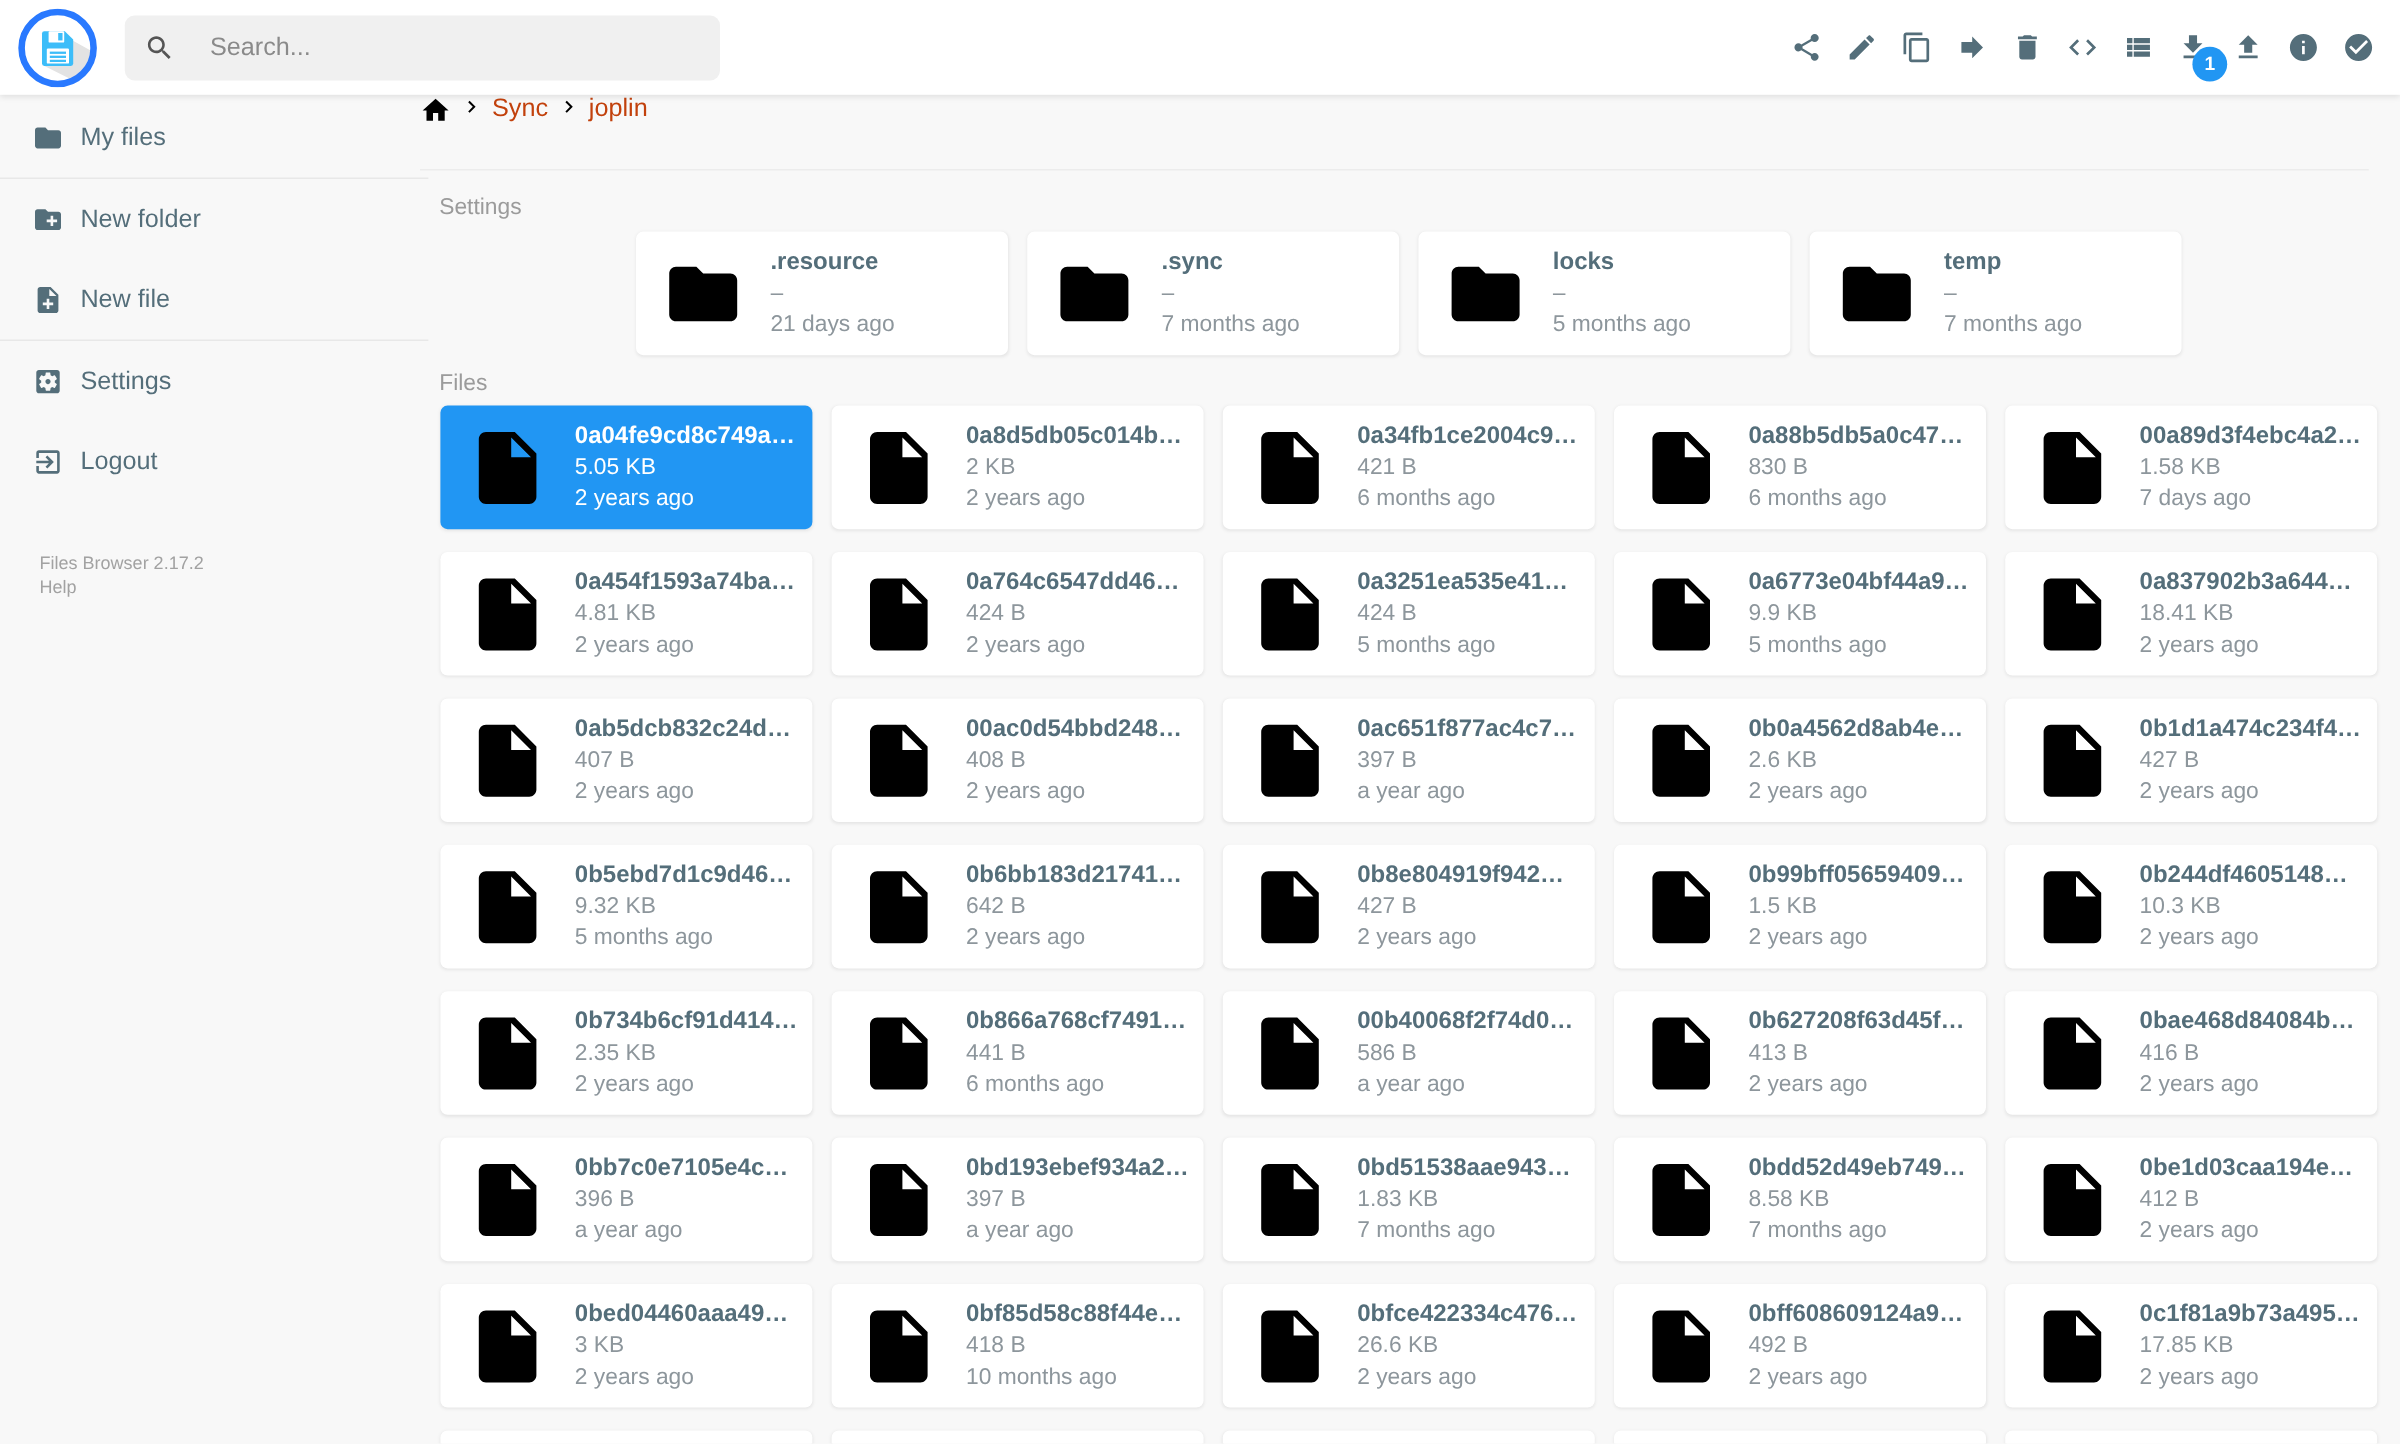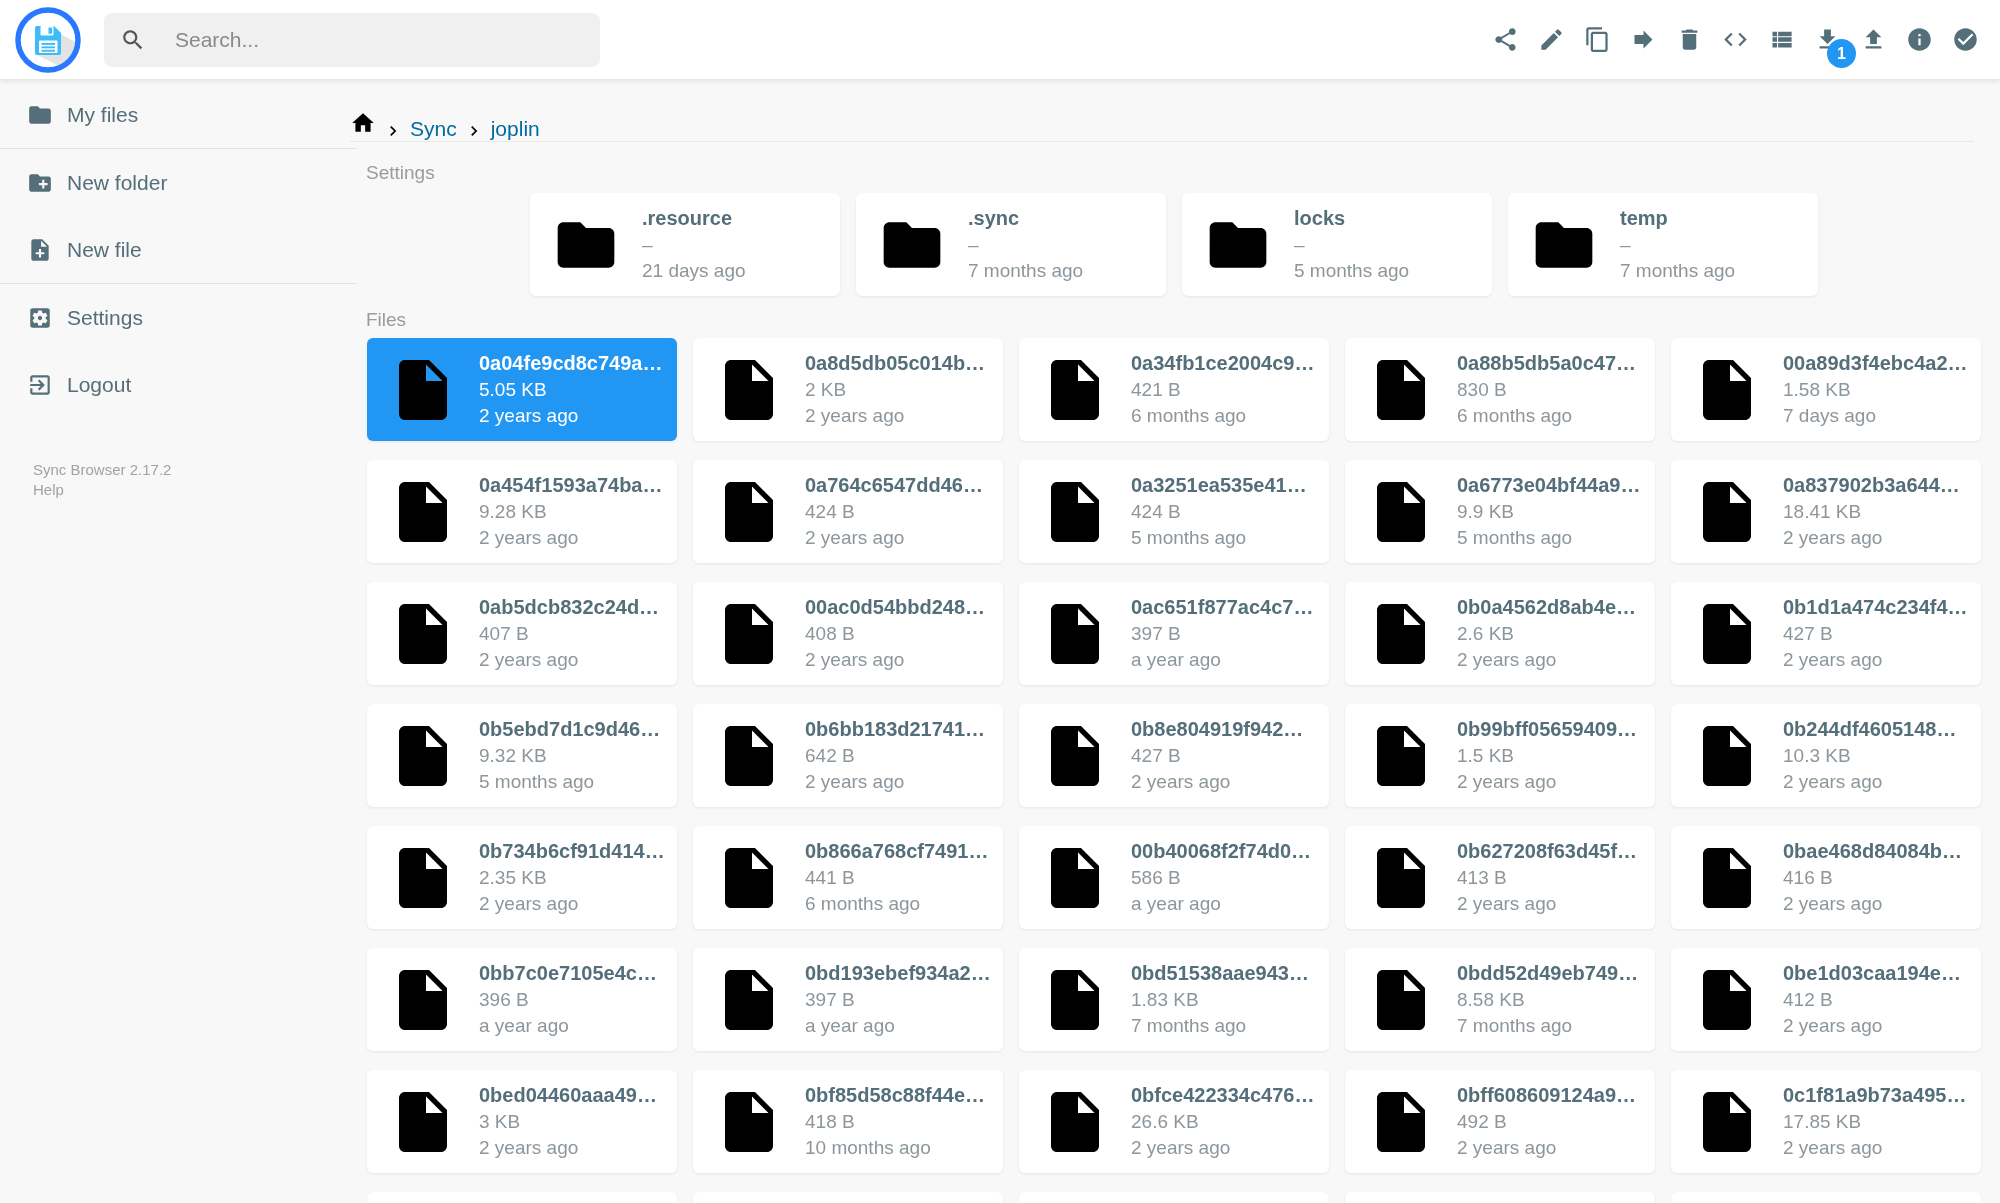--- a/index.html
+++ b/index.html
@@ -33,21 +33,21 @@
   .side-item{
     height:67px;display:flex;align-items:center;padding-left:27px;gap:14px;
     font-size:21px;color:#546e7a;cursor:pointer;
   }
   .side-item .ic{width:26px;height:26px;flex-shrink:0;}
   .side-divider{border-top:1px solid #e4e4e4;height:0;}
   .side-footer{margin:42px 0 0 33px;font-size:15px;line-height:20px;color:#a2a2a2;}
   .side-footer .help{cursor:pointer;}
   
   .main{position:absolute;top:79px;left:345px;width:1645px;}
-  .breadcrumb{display:flex;align-items:flex-end;height:62px;padding-left:5px;font-size:21px;color:#0369a1;}
+  .breadcrumb{display:flex;align-items:flex-start;height:62px;padding-left:5px;font-size:21px;color:#c2410c;}
   .breadcrumb .home{width:26px;height:26px;color:#546e7a;cursor:pointer;}
   .breadcrumb .chev{width:20px;height:20px;color:#9aa0a5;margin:0 7px;}
   .crumb{cursor:pointer;}
   .rule{border:none;border-top:1px solid #e9e9e9;margin:0 16px 0 5px;}
   .section-label{margin:20px 0 0 21px;font-size:19px;line-height:22px;color:#9b9b9b;}
   .grid{display:flex;flex-wrap:wrap;column-gap:16px;row-gap:19px;margin-left:21px;width:1616px;justify-content:center;}
   .folders-grid{margin-top:9px;}
   .files-grid{margin-top:7px;}
   .files-label{margin-top:13px;}
   
@@ -162,21 +162,21 @@
       </svg>
       <span>Settings</span>
     </div>
     <div class="side-item">
       <svg viewBox="0 0 24 24" class="ic">
         <path d="M10.09 15.59 11.5 17l5-5-5-5-1.41 1.41L12.67 11H3v2h9.67l-2.58 2.59zM19 3H5c-1.11 0-2 .9-2 2v4h2V5h14v14H5v-4H3v4c0 1.1.89 2 2 2h14c1.1 0 2-.9 2-2V5c0-1.1-.9-2-2-2z"></path>
       </svg>
       <span>Logout</span>
     </div>
     <div class="side-footer">
-      <div>Sync Browser 2.17.2</div>
+      <div>Files Browser 2.17.2</div>
       <div class="help">Help</div>
     </div>
   </aside>
 
 <main class="main">
   <div class="breadcrumb" id="breadcrumb">
       <span><svg viewBox="0 0 24 24" class="home">
           <path d="M10 20v-6h4v6h5v-8h3L12 3 2 12h3v8z"></path>
         </svg></span>
       <svg viewBox="0 0 24 24" class="chev">
@@ -303,21 +303,21 @@
         </div>
       </div>
       <div class="card">
         <div class="icon-box">
           <svg viewBox="0 0 24 24" class="file-glyph">
             <path d="M6 2c-1.1 0-2 .9-2 2v16c0 1.1.9 2 2 2h12c1.1 0 2-.9 2-2V8l-6-6H6zm7 7V3.5L18.5 9H13z" fill-rule="evenodd"></path>
           </svg>
         </div>
         <div class="card-text">
           <div class="card-name">0a454f1593a74ba…</div>
-          <div class="card-meta">9.28 KB</div>
+          <div class="card-meta">4.81 KB</div>
           <div class="card-meta">2 years ago</div>
         </div>
       </div>
       <div class="card">
         <div class="icon-box">
           <svg viewBox="0 0 24 24" class="file-glyph">
             <path d="M6 2c-1.1 0-2 .9-2 2v16c0 1.1.9 2 2 2h12c1.1 0 2-.9 2-2V8l-6-6H6zm7 7V3.5L18.5 9H13z" fill-rule="evenodd"></path>
           </svg>
         </div>
         <div class="card-text">

